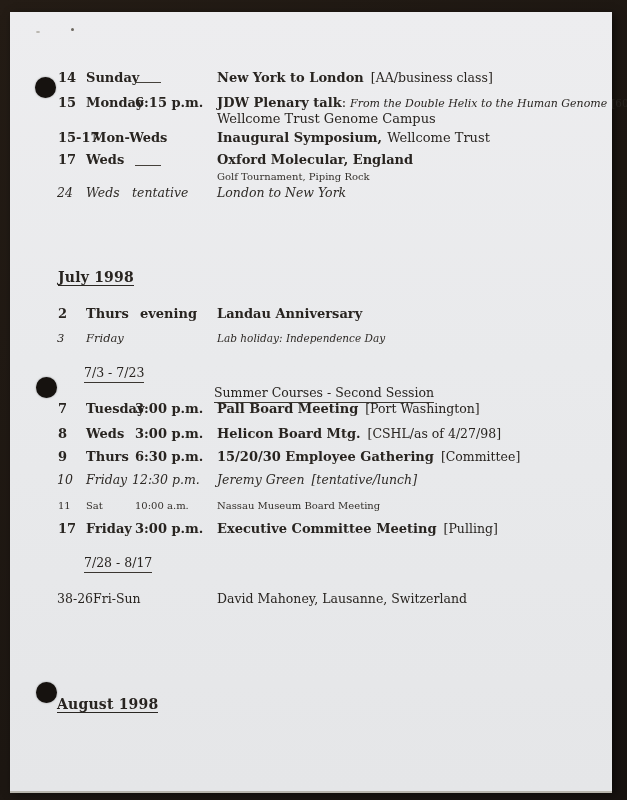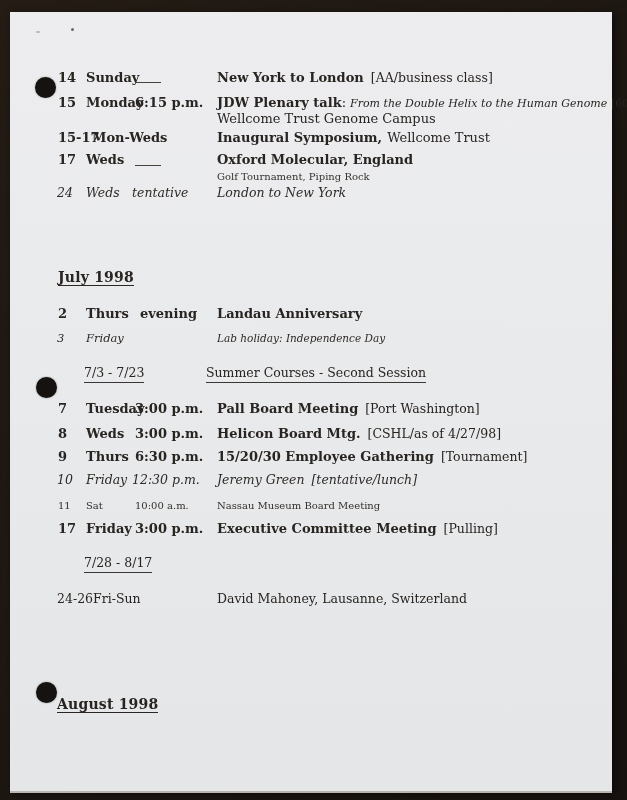--- a/index.html
+++ b/index.html
@@ -112,42 +112,42 @@
     </div>
 
     <div class="row it-row" style="top:319px;">
       <span class="c date" style="left:47px;font-size:11.5px;">3</span>
       <span class="c day" style="font-size:11.5px;">Friday</span>
       <span class="c desc" style="font-size:10.5px;">Lab holiday: Independence Day</span>
     </div>
 
     <div class="row" style="top:354px;">
       <span class="c u" style="left:74px;">7/3 - 7/23</span>
-      <span class="c u" style="left:196px;">Summer Courses - Second Session</span>
+      <span class="c u" style="left:204px;margin-top:20px;">Summer Courses - Second Session</span>
     </div>
 
     <div class="row" style="top:390px;">
       <span class="c date b">7</span>
       <span class="c day b">Tuesday</span>
       <span class="c time b">3:00 p.m.</span>
       <span class="c desc"><b>Pall Board Meeting</b><span class="note">[Port Washington]</span></span>
     </div>
 
     <div class="row" style="top:415px;">
       <span class="c date b">8</span>
       <span class="c day b">Weds</span>
       <span class="c time b">3:00 p.m.</span>
       <span class="c desc"><b>Helicon Board Mtg.</b><span class="note">[CSHL/as of 4/27/98]</span></span>
     </div>
 
     <div class="row" style="top:438px;">
       <span class="c date b">9</span>
       <span class="c day b">Thurs</span>
       <span class="c time b">6:30 p.m.</span>
-      <span class="c desc"><b>15/20/30 Employee Gathering</b><span class="note">[Tournament]</span></span>
+      <span class="c desc"><b>15/20/30 Employee Gathering</b><span class="note">[Committee]</span></span>
     </div>
 
     <div class="row it-row" style="top:461px;">
       <span class="c date" style="left:47px;">10</span>
       <span class="c day">Friday</span>
       <span class="c time" style="left:122px;">12:30 p.m.</span>
       <span class="c desc"><span>Jeremy Green</span><span class="note" style="font-size:12.5px;">[tentative/lunch]</span></span>
     </div>
 
     <div class="row sm" style="top:487px;">
@@ -162,21 +162,21 @@
       <span class="c day b">Friday</span>
       <span class="c time b">3:00 p.m.</span>
       <span class="c desc"><b>Executive Committee Meeting</b><span class="note">[Pulling]</span></span>
     </div>
 
     <div class="row" style="top:544px;">
       <span class="c u" style="left:74px;">7/28 - 8/17</span>
     </div>
 
     <div class="row" style="top:580px;">
-      <span class="c plain" style="left:47px;"><span>24-26</span><span>Fri-Sun</span></span>
+      <span class="c plain" style="left:47px;"><span>38-26</span><span>Fri-Sun</span></span>
       <span class="c desc plain">David Mahoney, Lausanne, Switzerland</span>
     </div>
 
     <div class="row" style="top:673px;">
       <span class="c hdr" style="left:47px;margin-top:12px;">August 1998</span>
     </div>
 
   </div>
 </div>
 

